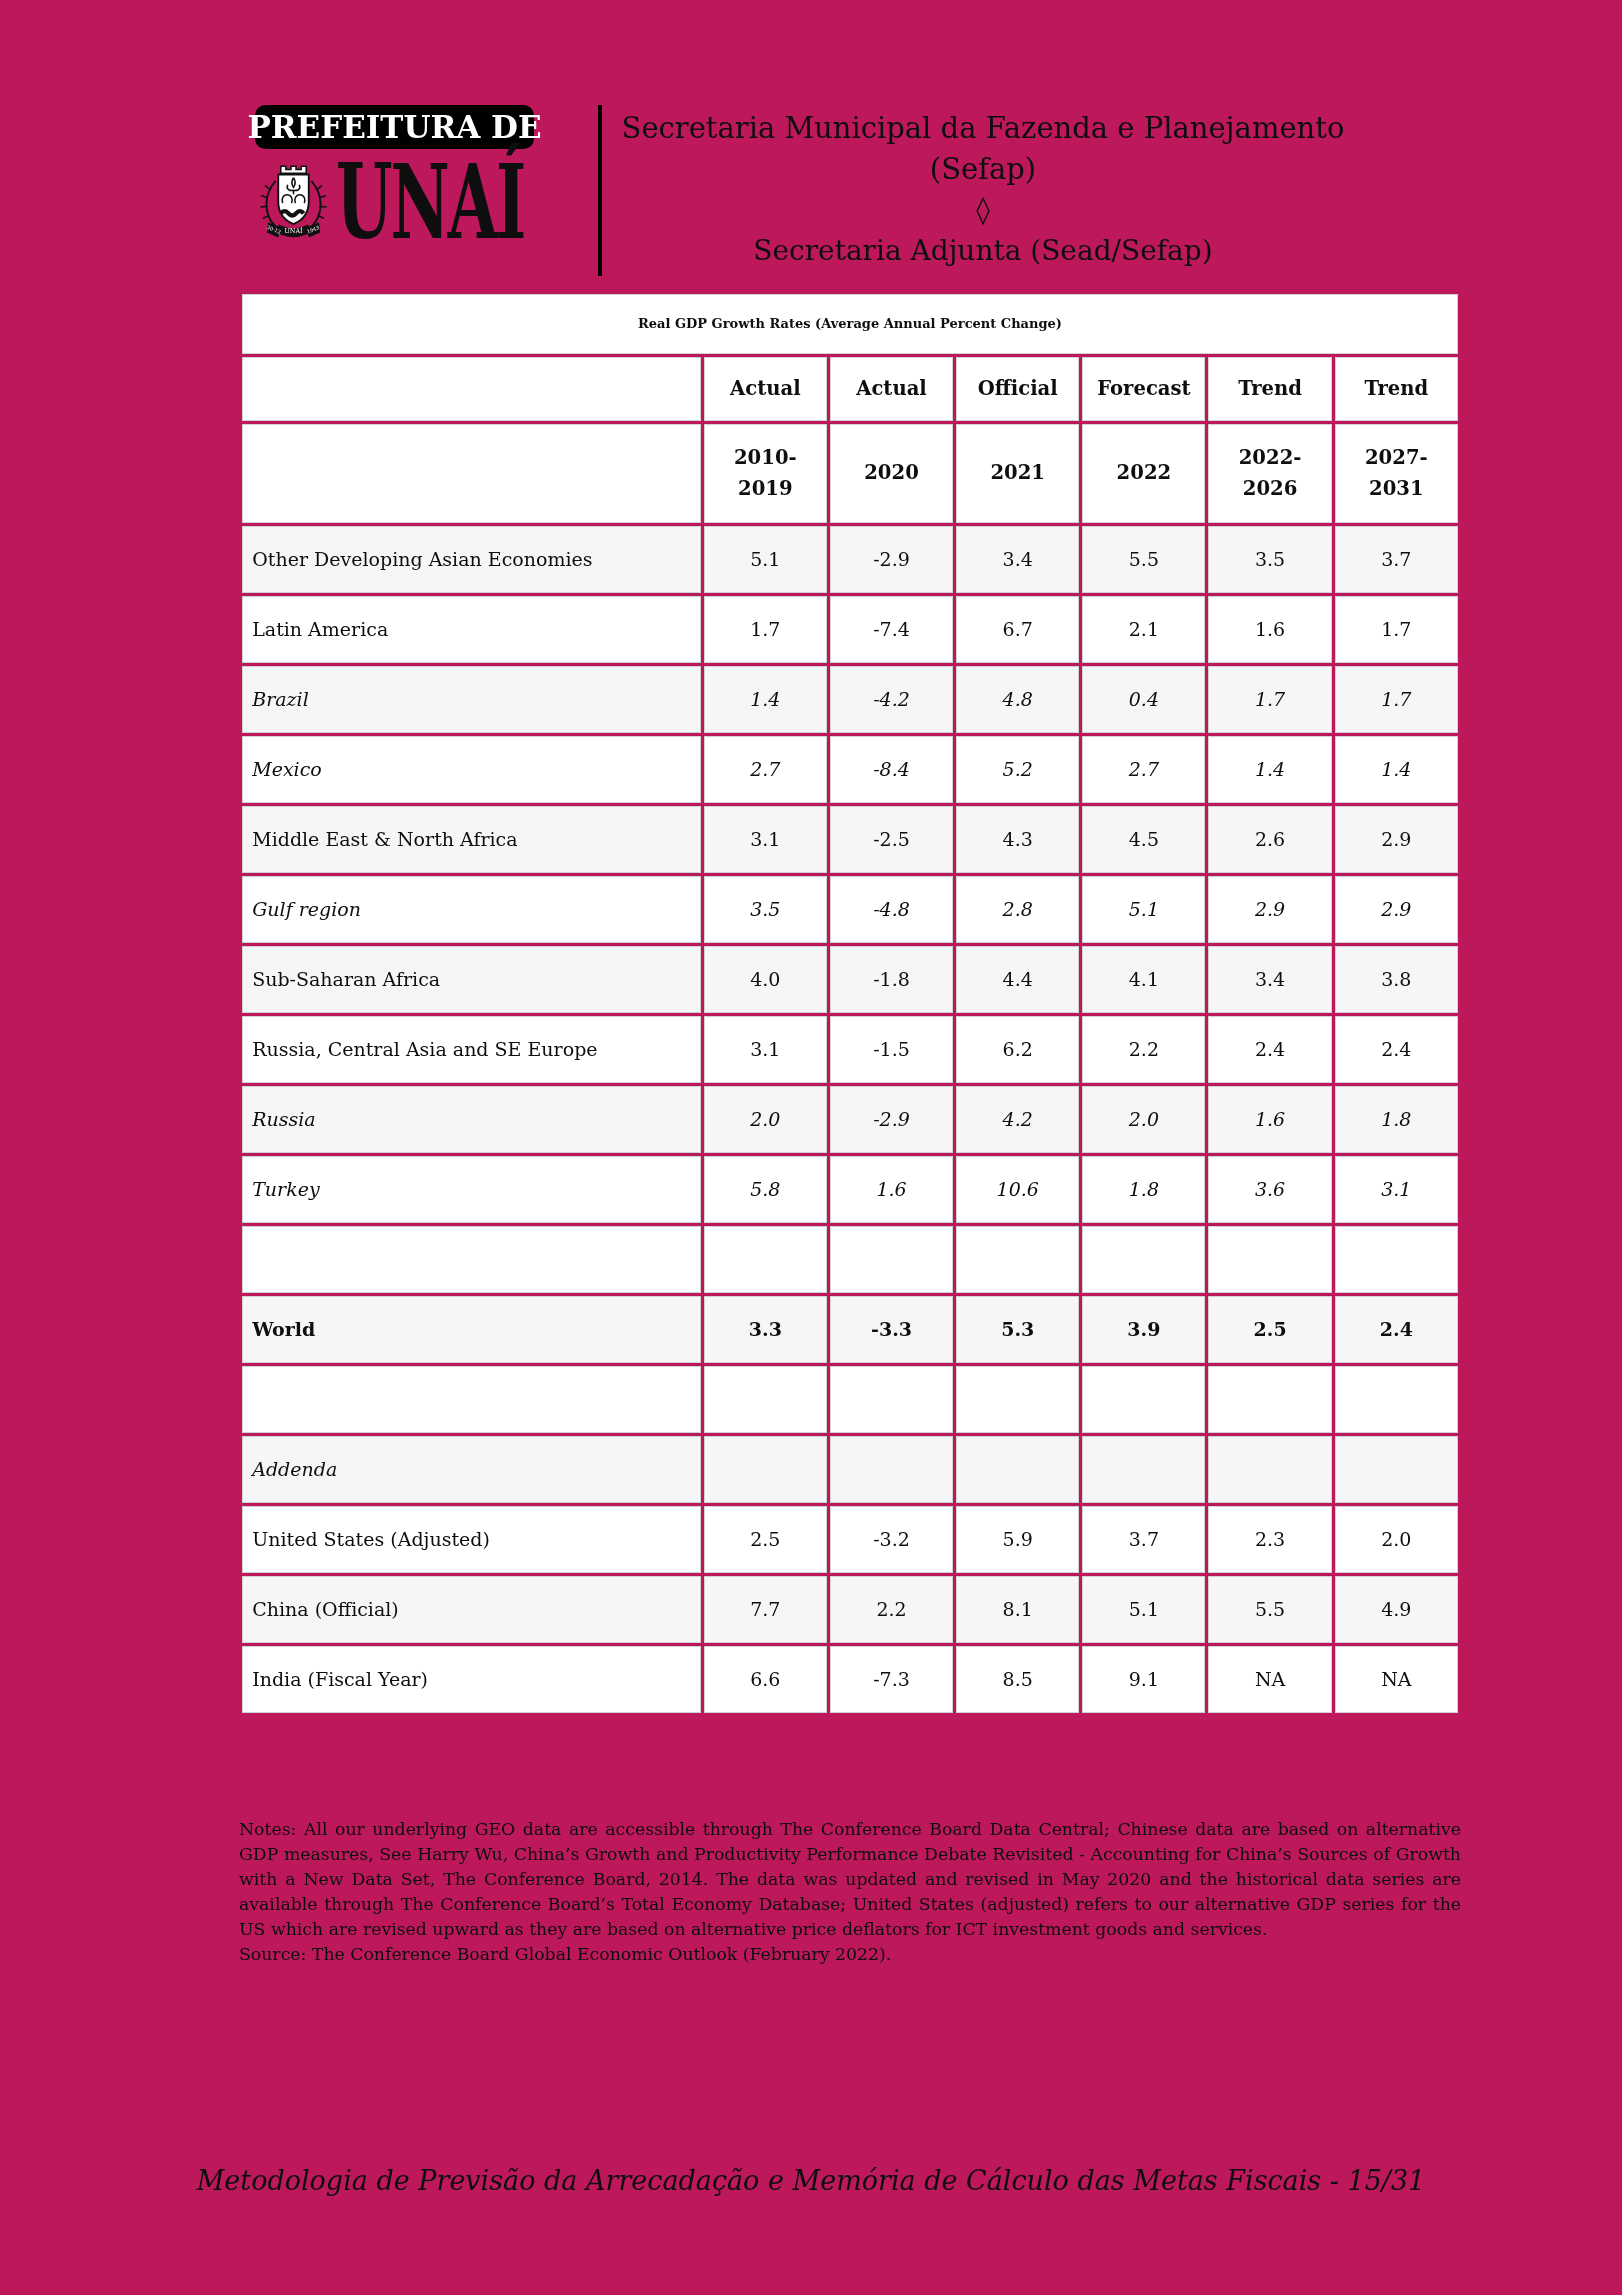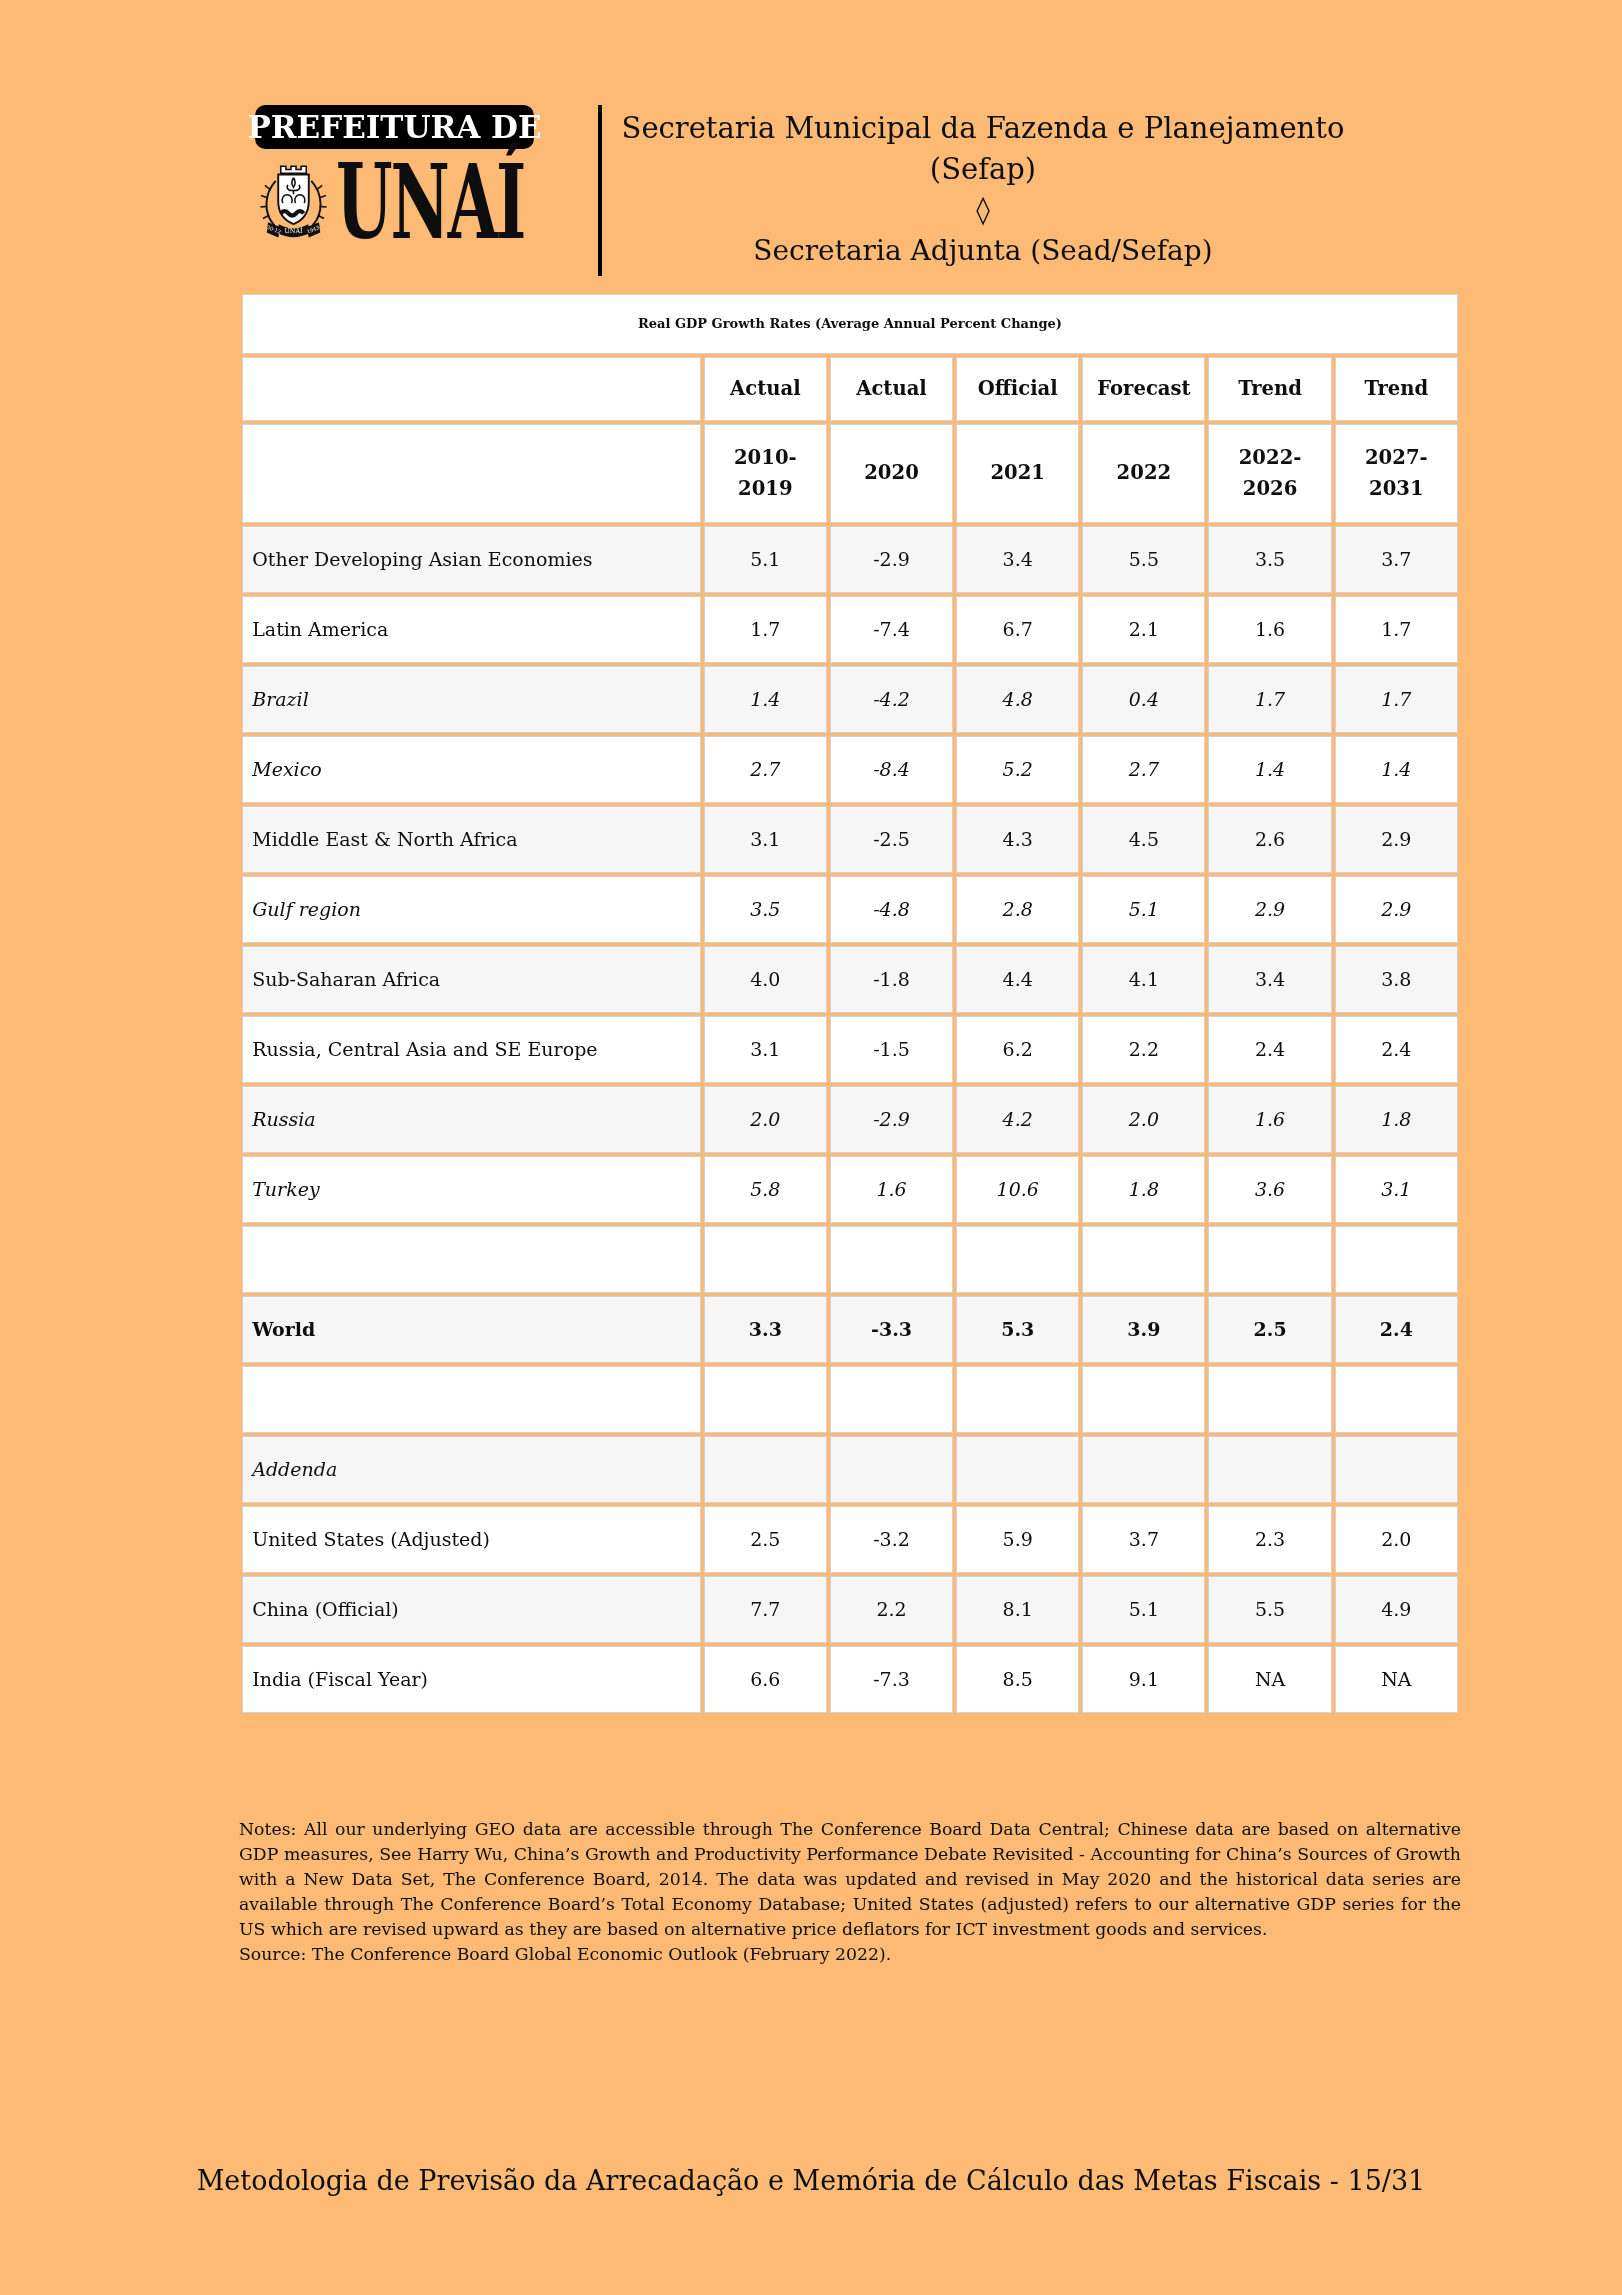--- a/index.html
+++ b/index.html
@@ -1,20 +1,20 @@
 <!DOCTYPE html>
 <html style="font-size:10.5px"><head>
 <meta charset="utf-8">
 <style>
   html, body { margin: 0; padding: 0; background: #ffffff; }
   .page {
     position: relative;
     width: 1622px;
     height: 2295px;
-    background: #fdba74;
+    background: #be185d;
     font-family: "DejaVu Serif", "Liberation Serif", serif;
     color: #0e0e0e;
     overflow: hidden;
   }
 
   
   .header {
     position: absolute;
     left: 255px; top: 105px; right: 258px;
     display: flex;
@@ -92,20 +92,21 @@
     font-size: 17.3px;
     line-height: 25px;
     text-align: justify;
   }
   .notes p { margin: 0; }
   .footer {
     position: absolute;
     left: 0; top: 2165px; width: 100%;
     text-align: center;
     font-size: 27px;
+    font-style: italic;
   }
 </style>
 </head>
 <body>
 
 <div class="page">
 
   <div class="header">
     <div class="logo">
       <div class="logo-banner">PREFEITURA DE</div>

